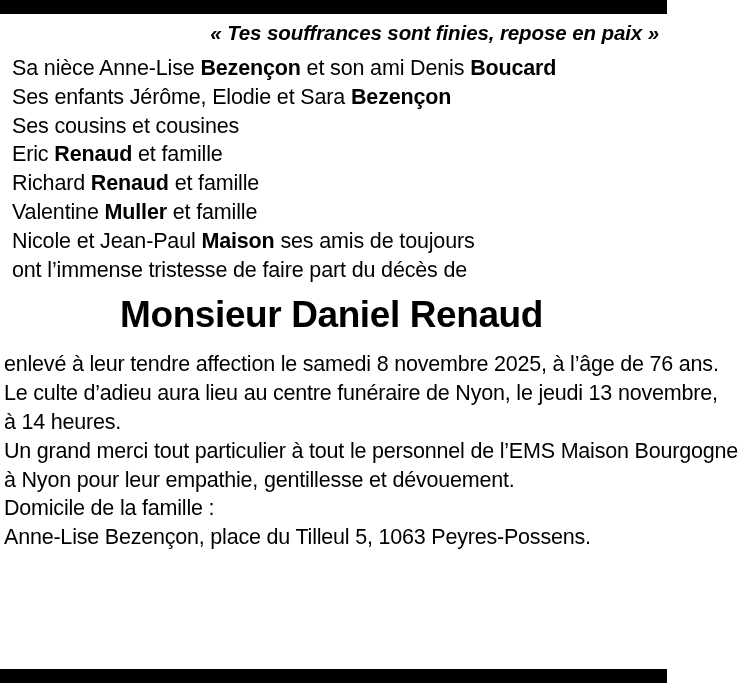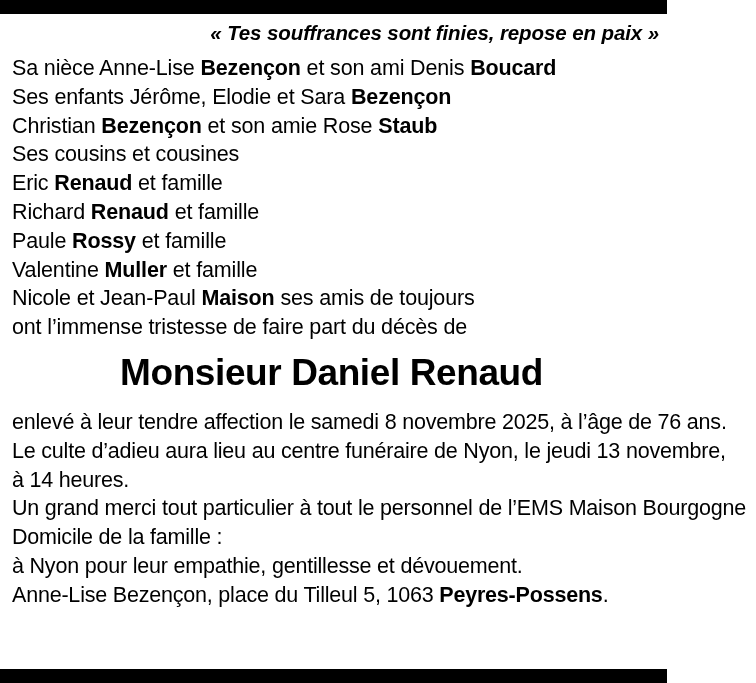--- a/index.html
+++ b/index.html
@@ -47,57 +47,55 @@
   .survivors li b { font-weight: bold; }
   .deceased-name {
     text-align: center;
     font-weight: bold;
     font-size: 37px;
     line-height: 46px;
     margin: 4px 0 12px 0;
     letter-spacing: -0.4px;
   }
   .details {
-    margin: 8px;
+    margin: 0;
     padding: 0;
     list-style: none;
   }
   .details li {
     font-size: 21.5px;
     line-height: 28.8px;
     white-space: nowrap;
     letter-spacing: -0.2px;
   }
-  .details li b { font-weight: bold; }
+  .details li b { font-weight: normal; }
 </style>
 </head>
 <body>
 
 <div id="notice">
 
   <p class="epitaph">« Tes souffrances sont finies, repose en paix »</p>
 
   <ul class="survivors">
       <li><span>Sa nièce Anne-Lise </span><b>Bezençon</b><span> et son ami Denis </span><b>Boucard</b></li>
       <li><span>Ses enfants Jérôme, Elodie et Sara </span><b>Bezençon</b></li>
-      <li><span>Christian </span><b>Bezençon</b><span> et son amie Rose </span><b>Staub</b></li>
       <li><span>Ses cousins et cousines</span></li>
       <li><span>Eric </span><b>Renaud</b><span> et famille</span></li>
       <li><span>Richard </span><b>Renaud</b><span> et famille</span></li>
-      <li><span>Paule </span><b>Rossy</b><span> et famille</span></li>
       <li><span>Valentine </span><b>Muller</b><span> et famille</span></li>
       <li><span>Nicole et Jean-Paul </span><b>Maison</b><span> ses amis de toujours</span></li>
       <li><span>ont l’immense tristesse de faire part du décès de</span></li>
     </ul>
 
   <h1 class="deceased-name">Monsieur Daniel Renaud</h1>
 
   <ul class="details">
       <li><span>enlevé à leur tendre affection le samedi 8 novembre 2025, à l’âge de 76 ans.</span></li>
       <li><span>Le culte d’adieu aura lieu au centre funéraire de Nyon, le jeudi 13 novembre,</span></li>
       <li><span>à 14 heures.</span></li>
       <li><span>Un grand merci tout particulier à tout le personnel de l’EMS Maison Bourgogne</span></li>
+      <li><span>à Nyon pour leur empathie, gentillesse et dévouement.</span></li>
       <li><span>Domicile de la famille :</span></li>
-      <li><span>à Nyon pour leur empathie, gentillesse et dévouement.</span></li>
       <li><span>Anne-Lise Bezençon, place du Tilleul 5, 1063 </span><b>Peyres-Possens</b><span>.</span></li>
     </ul>
 
 </div>
 
 </body></html>

